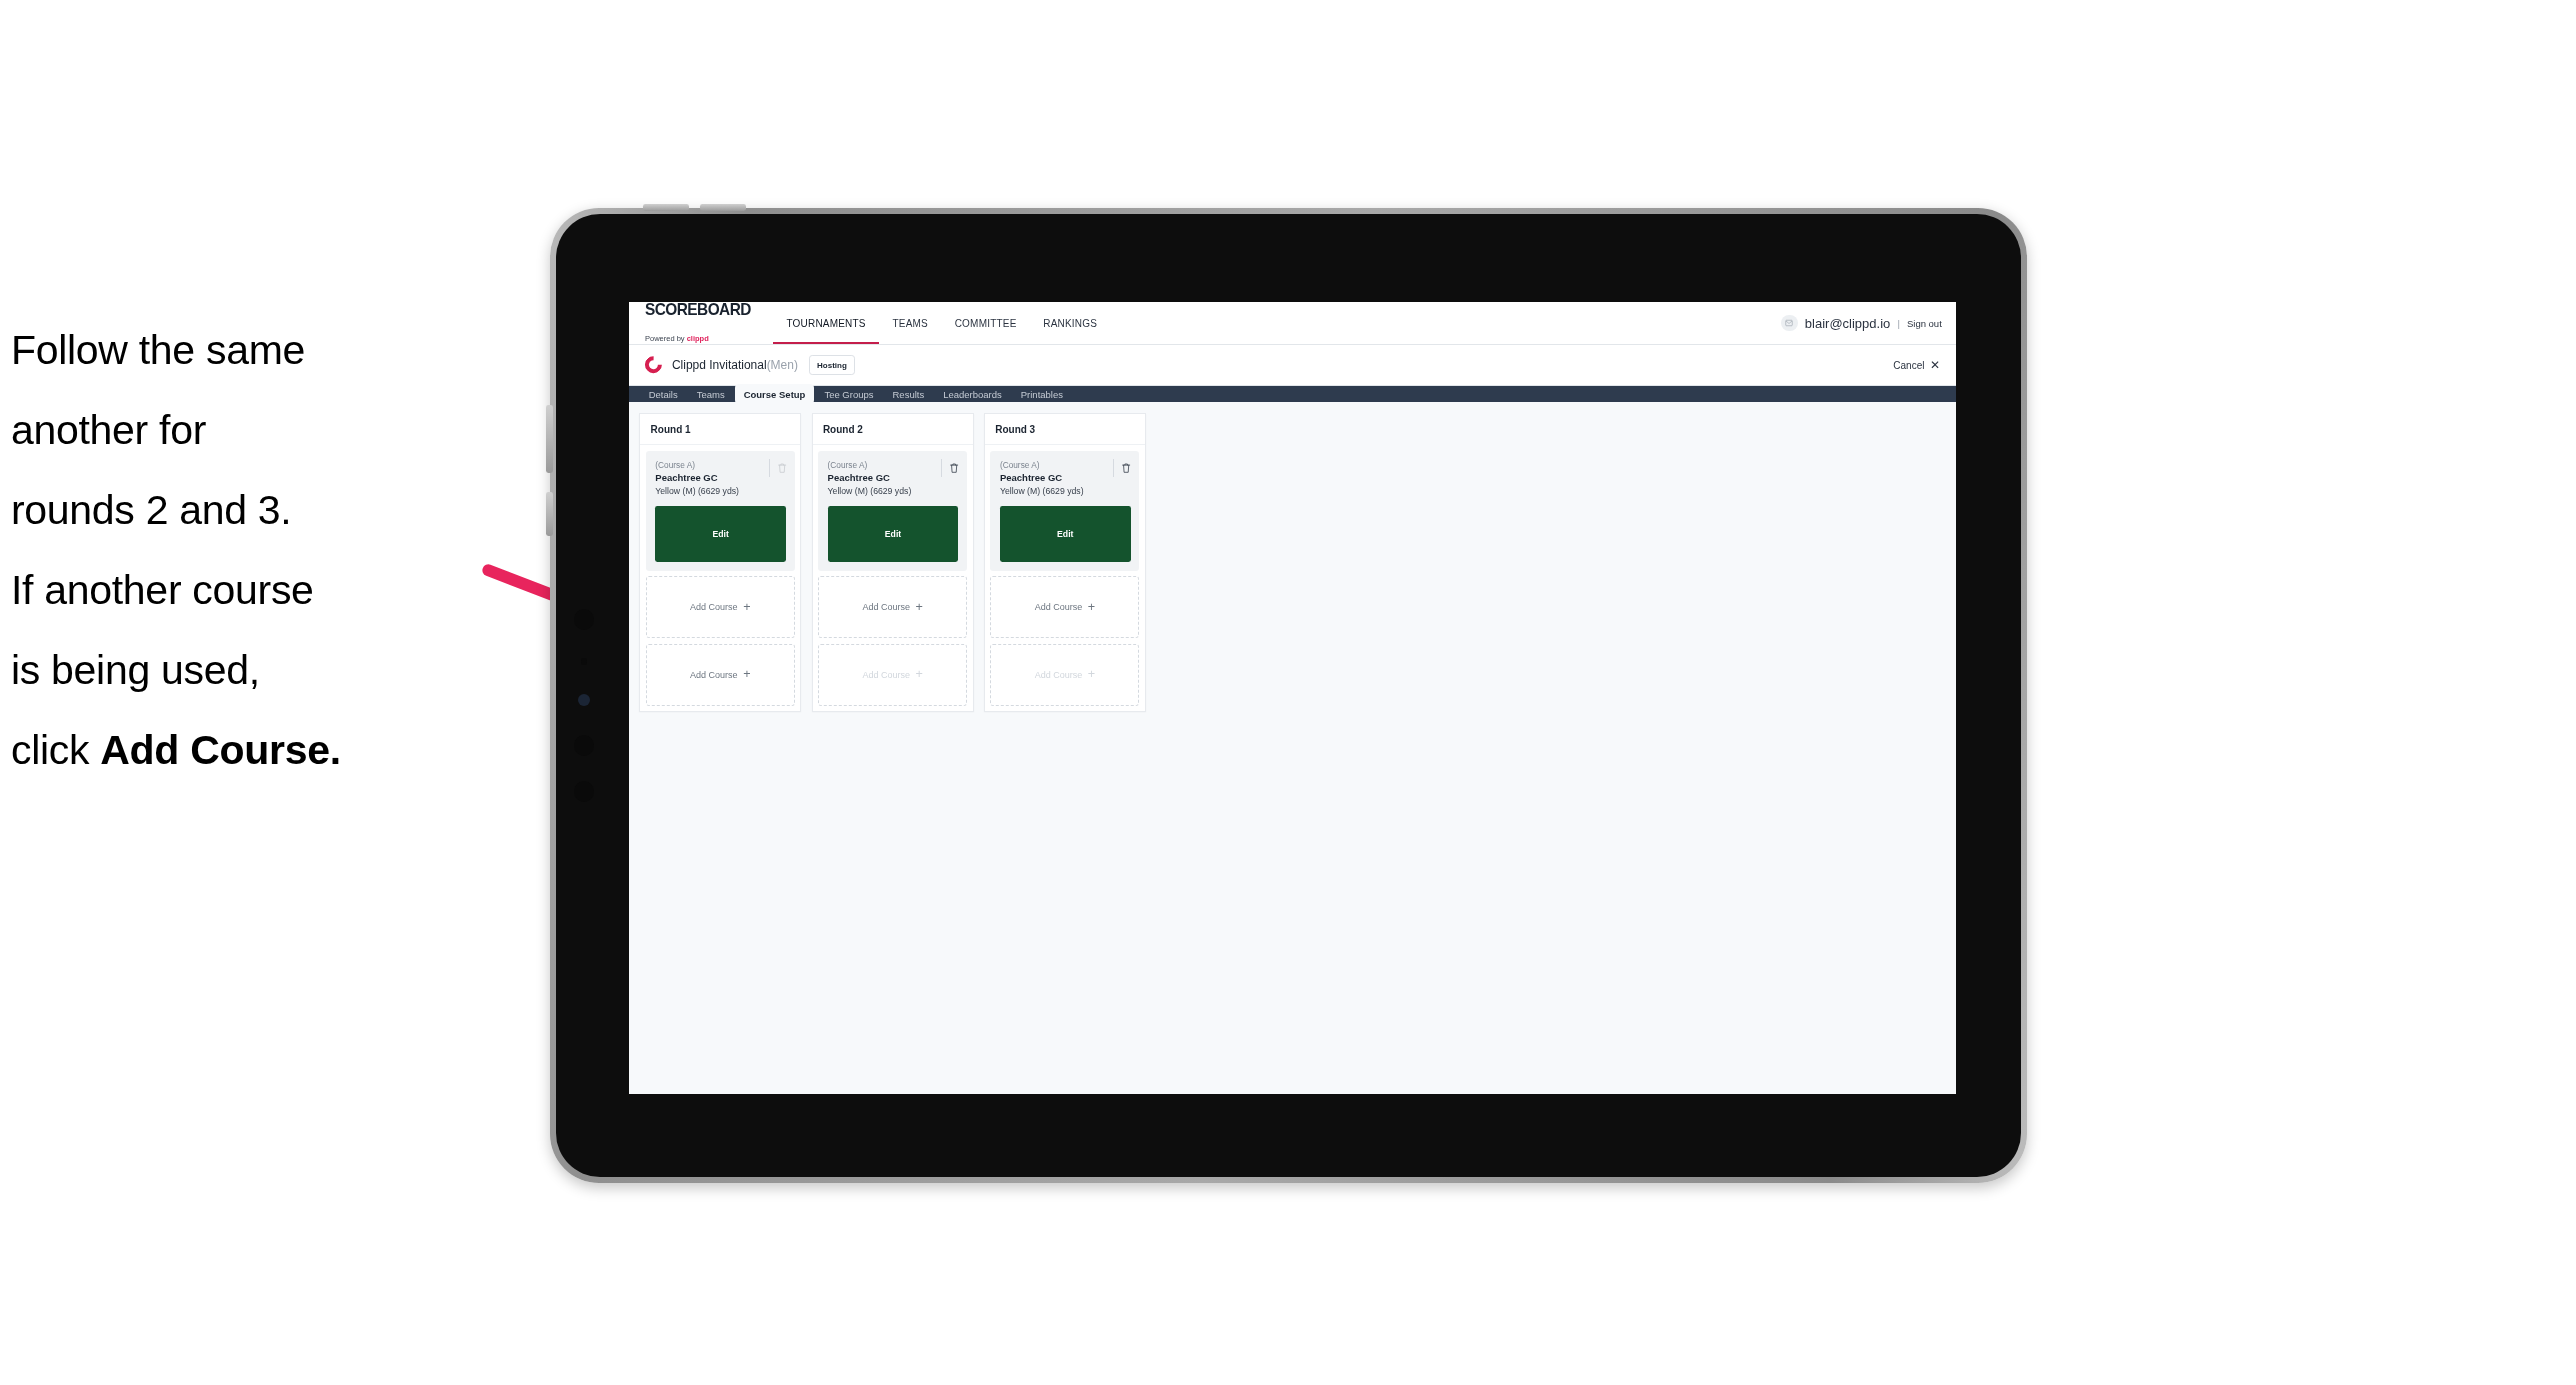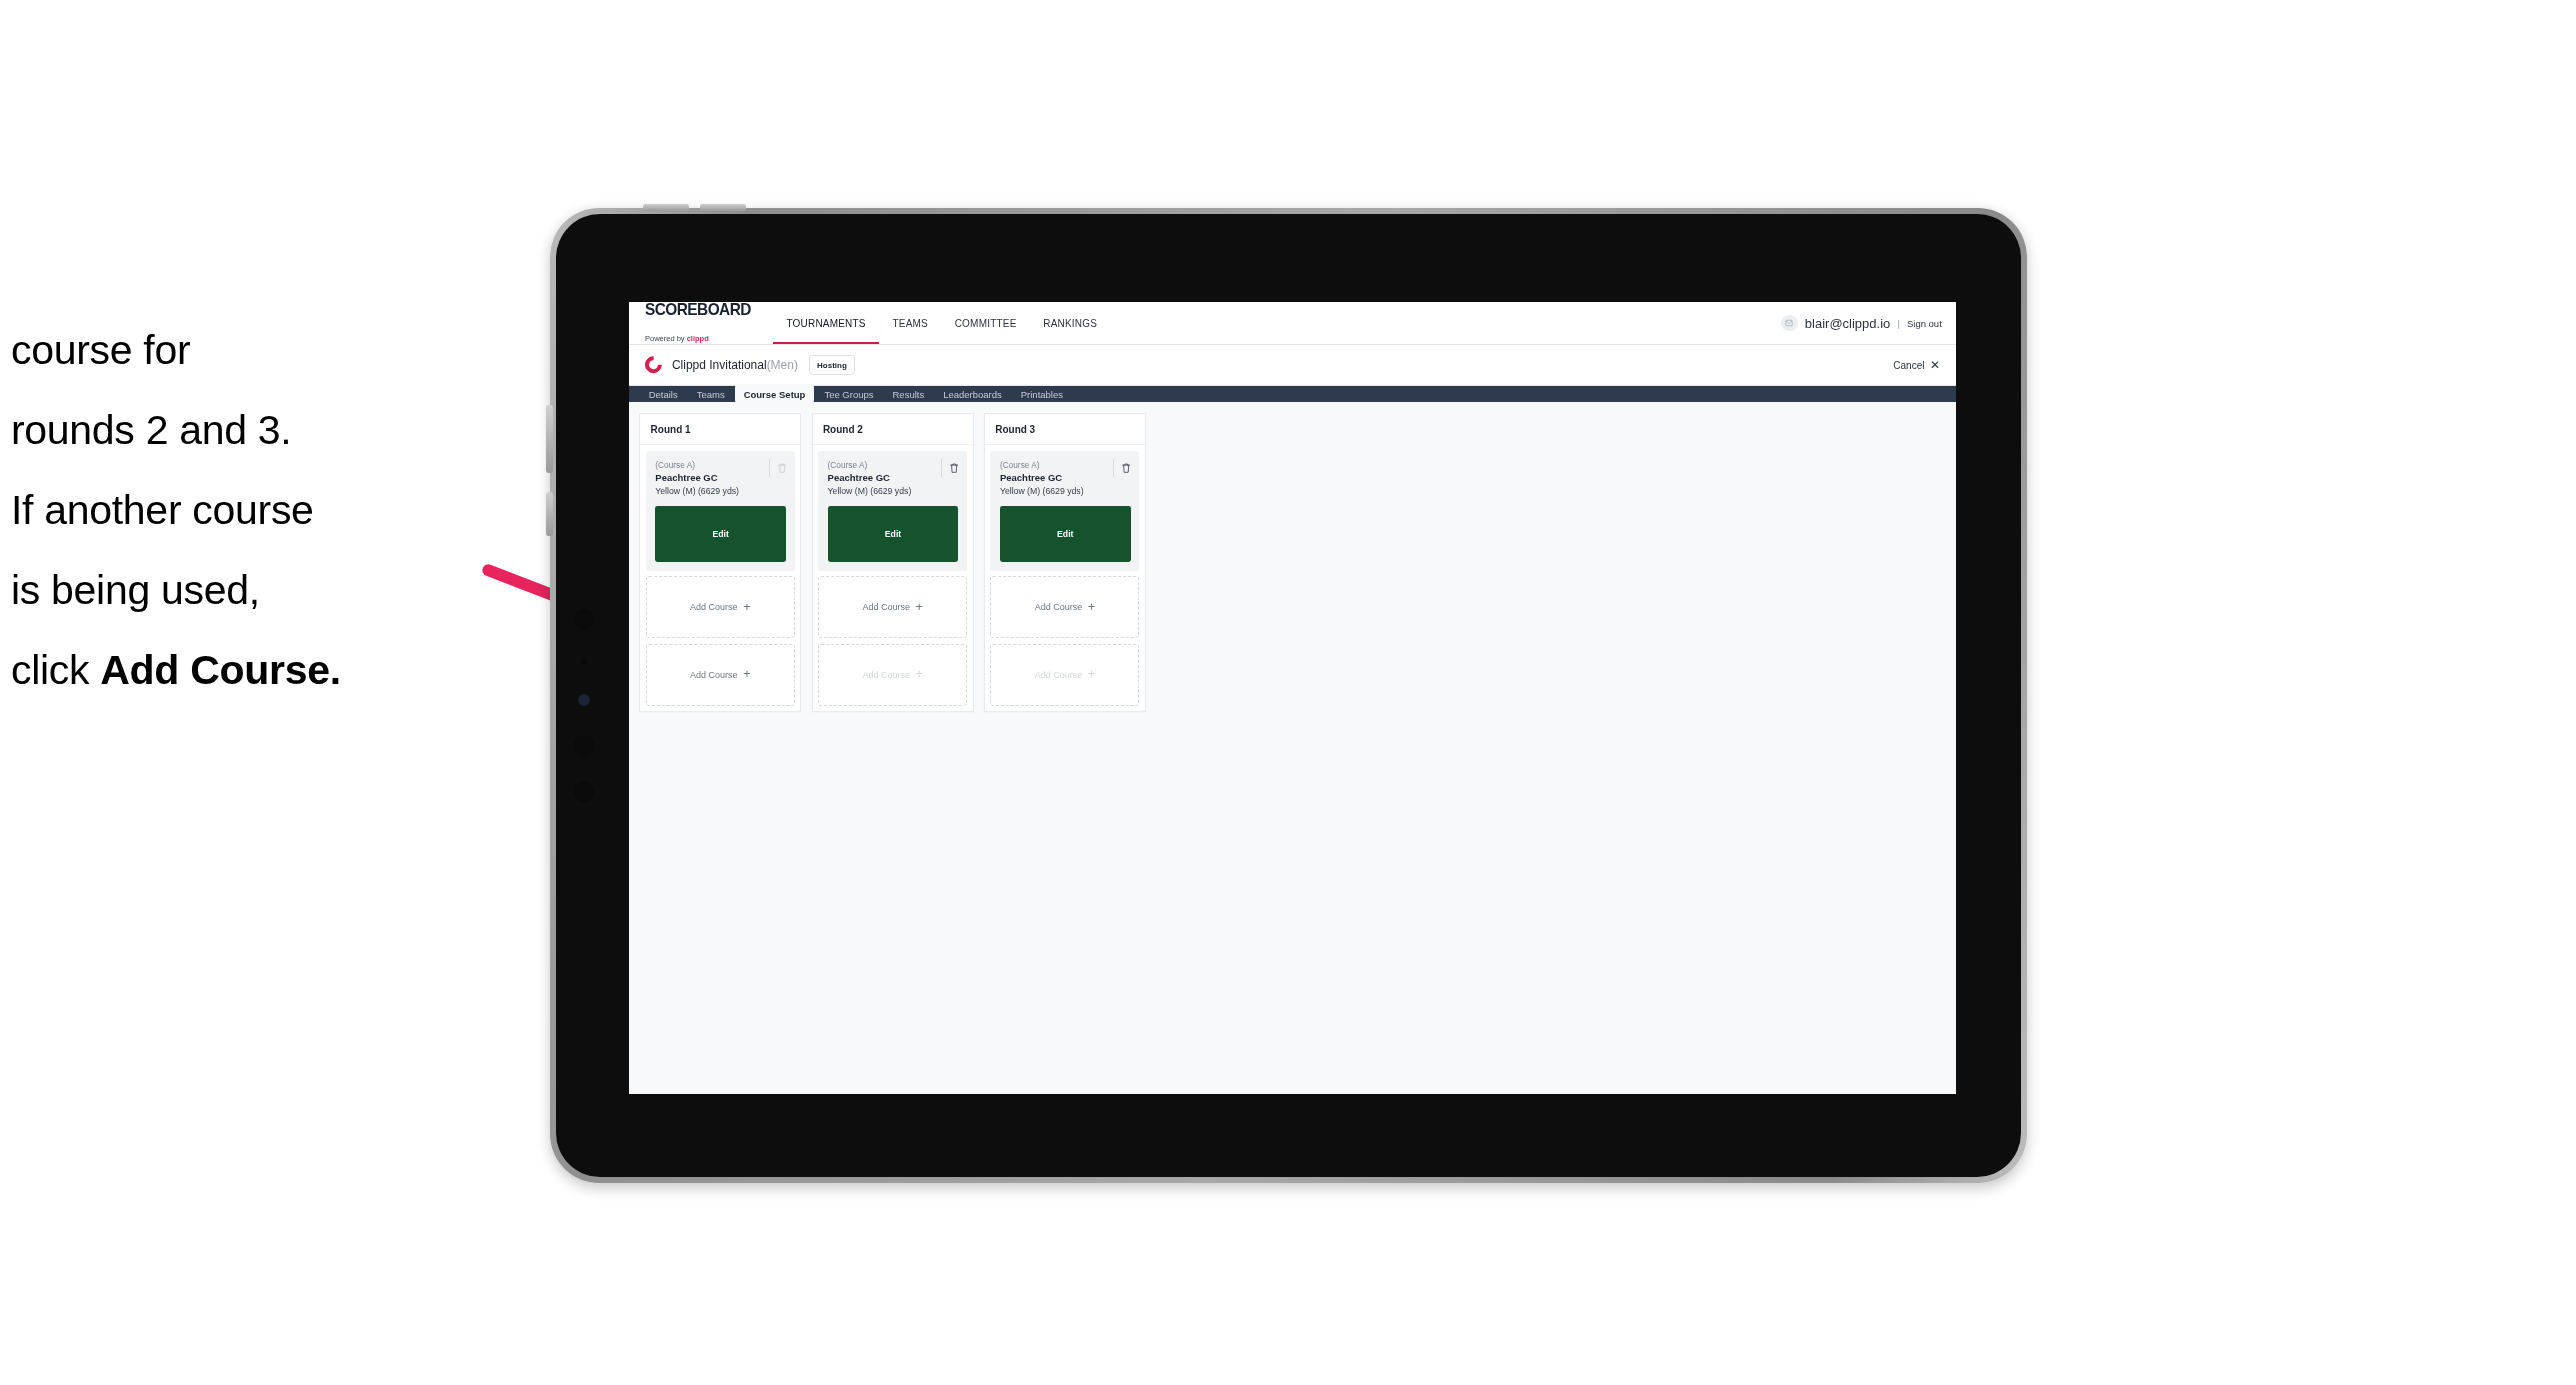--- a/index.html
+++ b/index.html
@@ -308,21 +308,22 @@
   .add-slot.dim { color: #d2d7dd; }
   .add-slot .plus { font-size: 12.6px; line-height: 1; font-weight: 300; }
   .add-slot.dim .plus { color: #d2d7dd; }
 </style>
 </head>
 <body>
 
 <div id="stage">
 
   <div id="annotation">
-    <div>course for</div>
+    <div>Follow the same</div>
+    <div>another for</div>
     <div>rounds 2 and 3.</div>
     <div>If another course</div>
     <div>is being used,</div>
     <div><span>click </span><span class="bold">Add Course.</span></div>
   </div>
 
   <svg id="arrow-svg" viewBox="0 0 420 200">
     <g id="arrow-group">
       <line x1="18" y1="32" x2="330" y2="152" stroke="#e8245d" stroke-width="15" stroke-linecap="round"></line>
       <polygon points="358,170 288,128 306,100 280,176" fill="#e8245d"></polygon>

